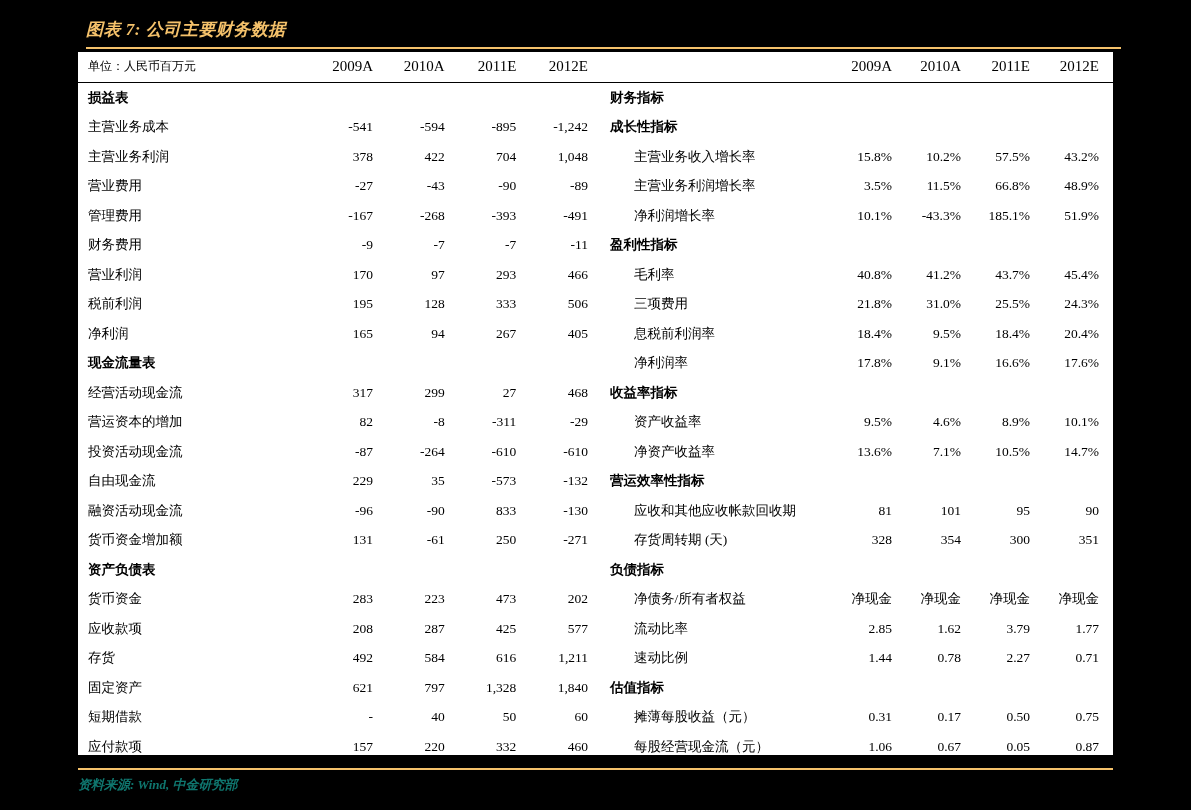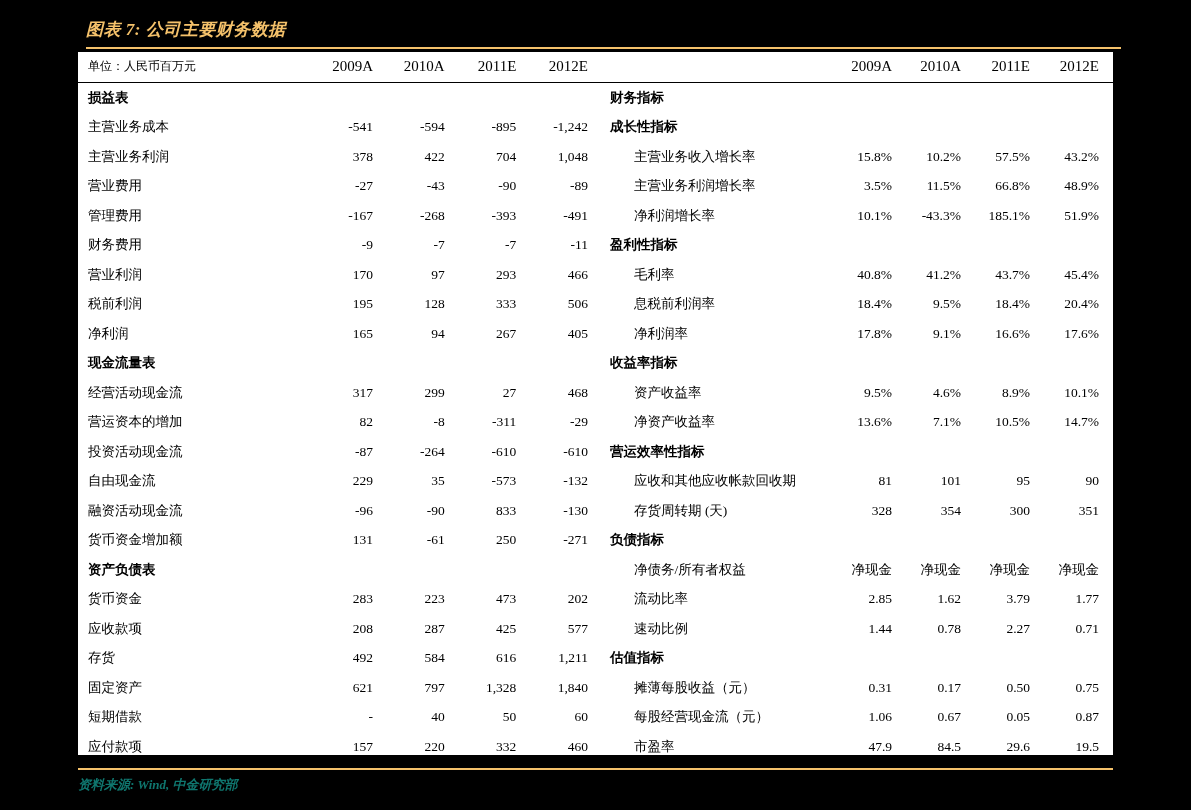--- a/index.html
+++ b/index.html
@@ -390,20 +390,27 @@
             <td class="num"></td>
           </tr>
           <tr>
             <td class="lbl indent">毛利率</td>
             <td class="num">40.8%</td>
             <td class="num">41.2%</td>
             <td class="num">43.7%</td>
             <td class="num">45.4%</td>
           </tr>
           <tr>
+            <td class="lbl indent">三项费用</td>
+            <td class="num">21.8%</td>
+            <td class="num">31.0%</td>
+            <td class="num">25.5%</td>
+            <td class="num">24.3%</td>
+          </tr>
+          <tr>
             <td class="lbl indent">息税前利润率</td>
             <td class="num">18.4%</td>
             <td class="num">9.5%</td>
             <td class="num">18.4%</td>
             <td class="num">20.4%</td>
           </tr>
           <tr>
             <td class="lbl indent">净利润率</td>
             <td class="num">17.8%</td>
             <td class="num">9.1%</td>

